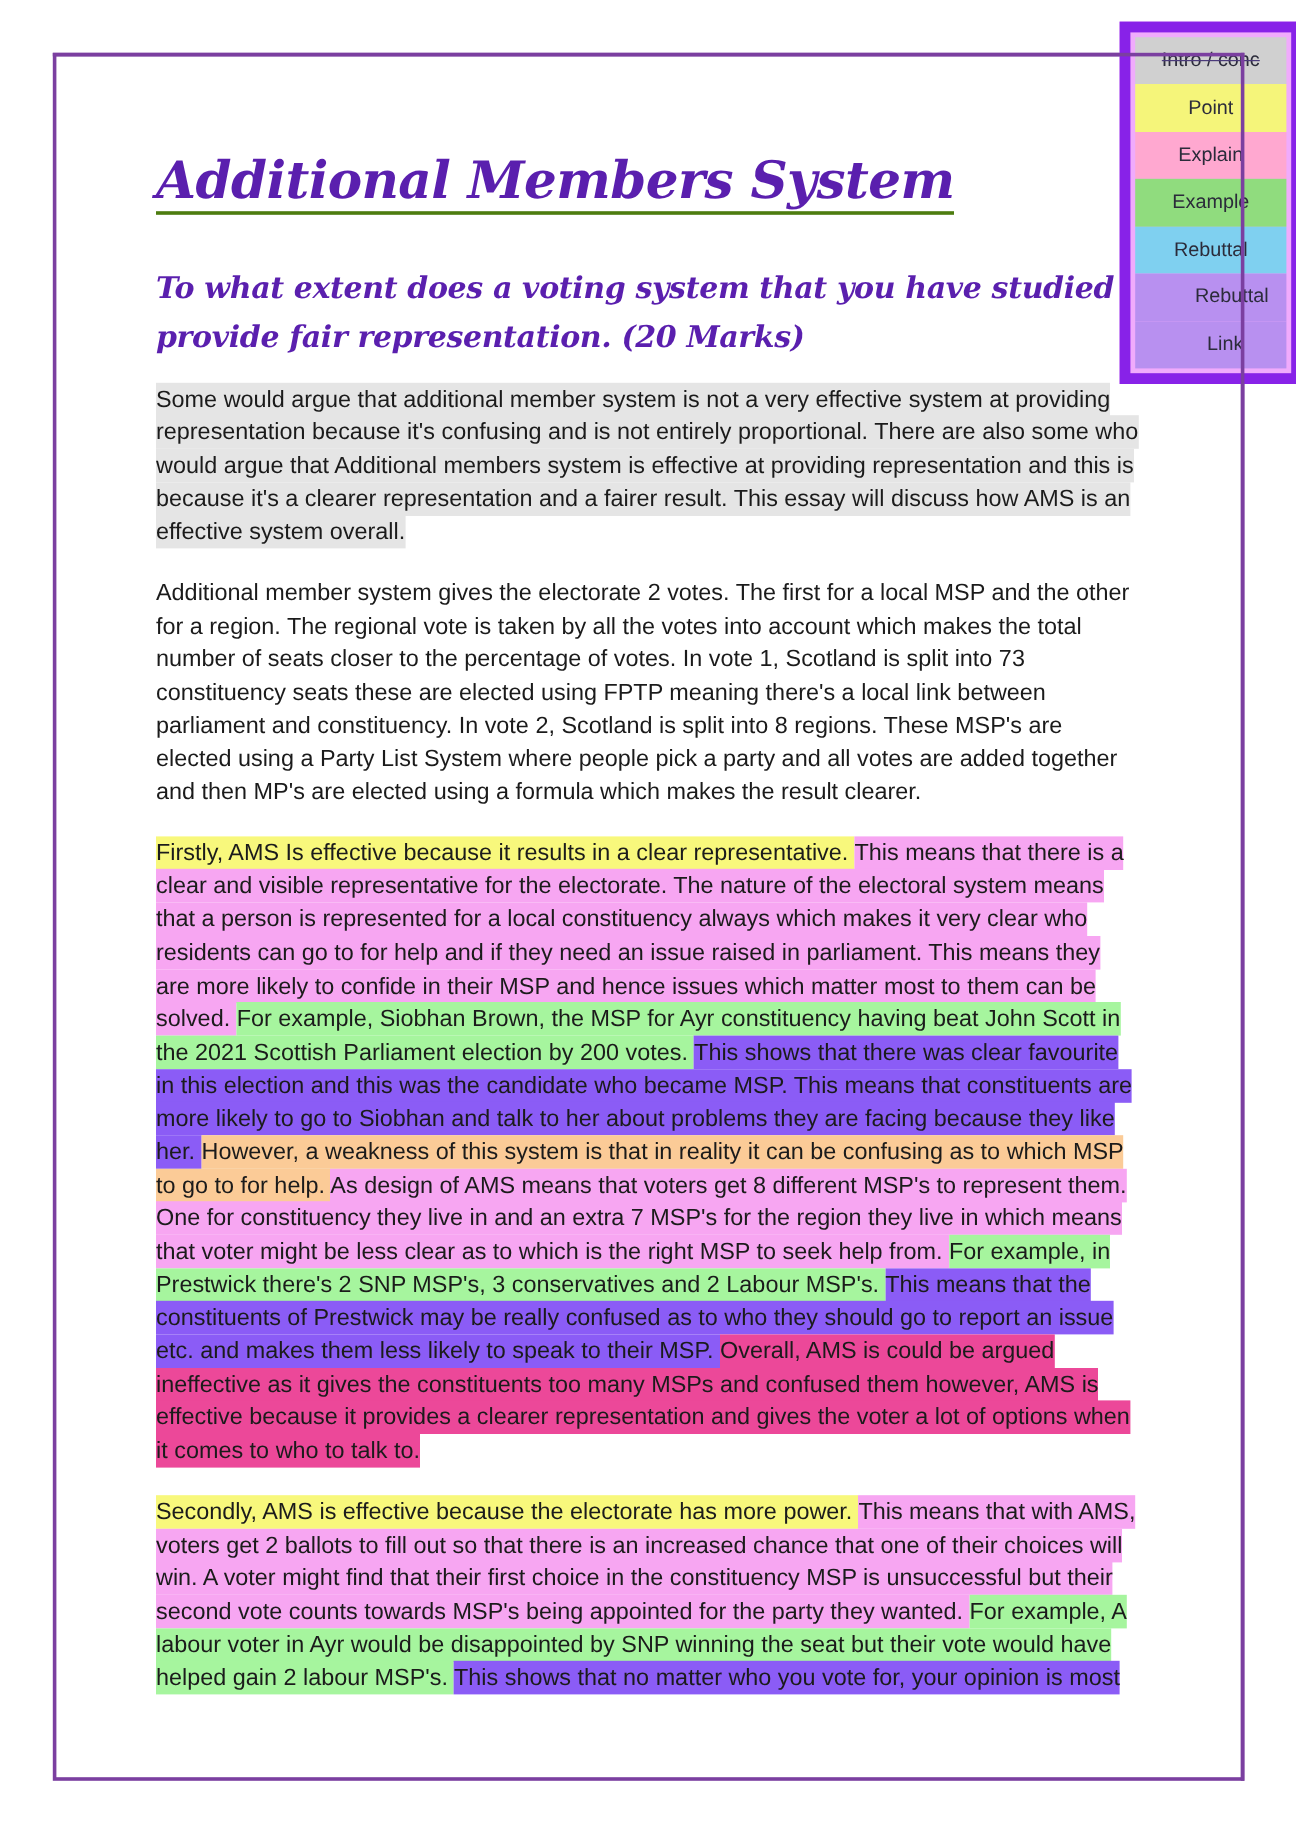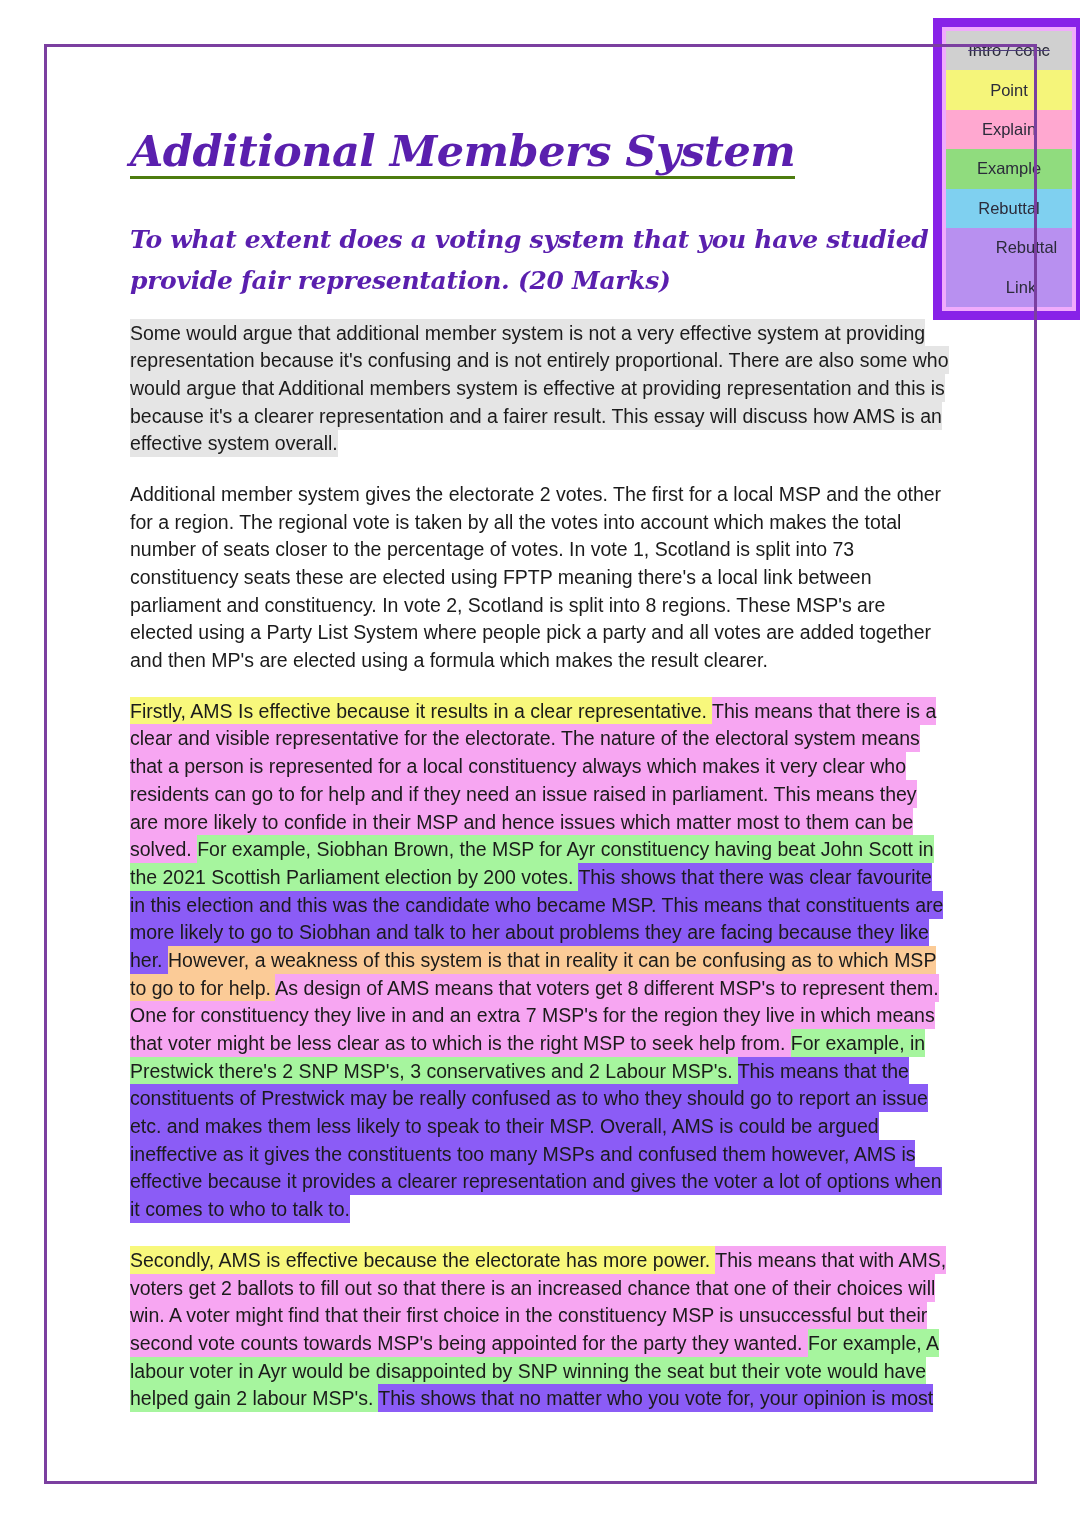--- a/index.html
+++ b/index.html
@@ -77,21 +77,21 @@
     padding: 3px 0;
   }
 
   
   .hl-intro    { background: #e5e5e5; }
   .hl-point    { background: #f8f87c; }
   .hl-explain  { background: #f7a6f2; }
   .hl-example  { background: #a6f59e; }
   .hl-analyse  { background: #8b5cf6; }
   .hl-rebuttal { background: #fbcb97; }
-  .hl-link     { background: #8b5cf6; }
+  .hl-link     { background: #ec4899; }
   .hl-none     { background: transparent; }
 
   
   #legend {
     position: absolute;
     left: 933px;
     top: 18px;
     width: 152px;
     height: 302px;
     box-sizing: border-box;

